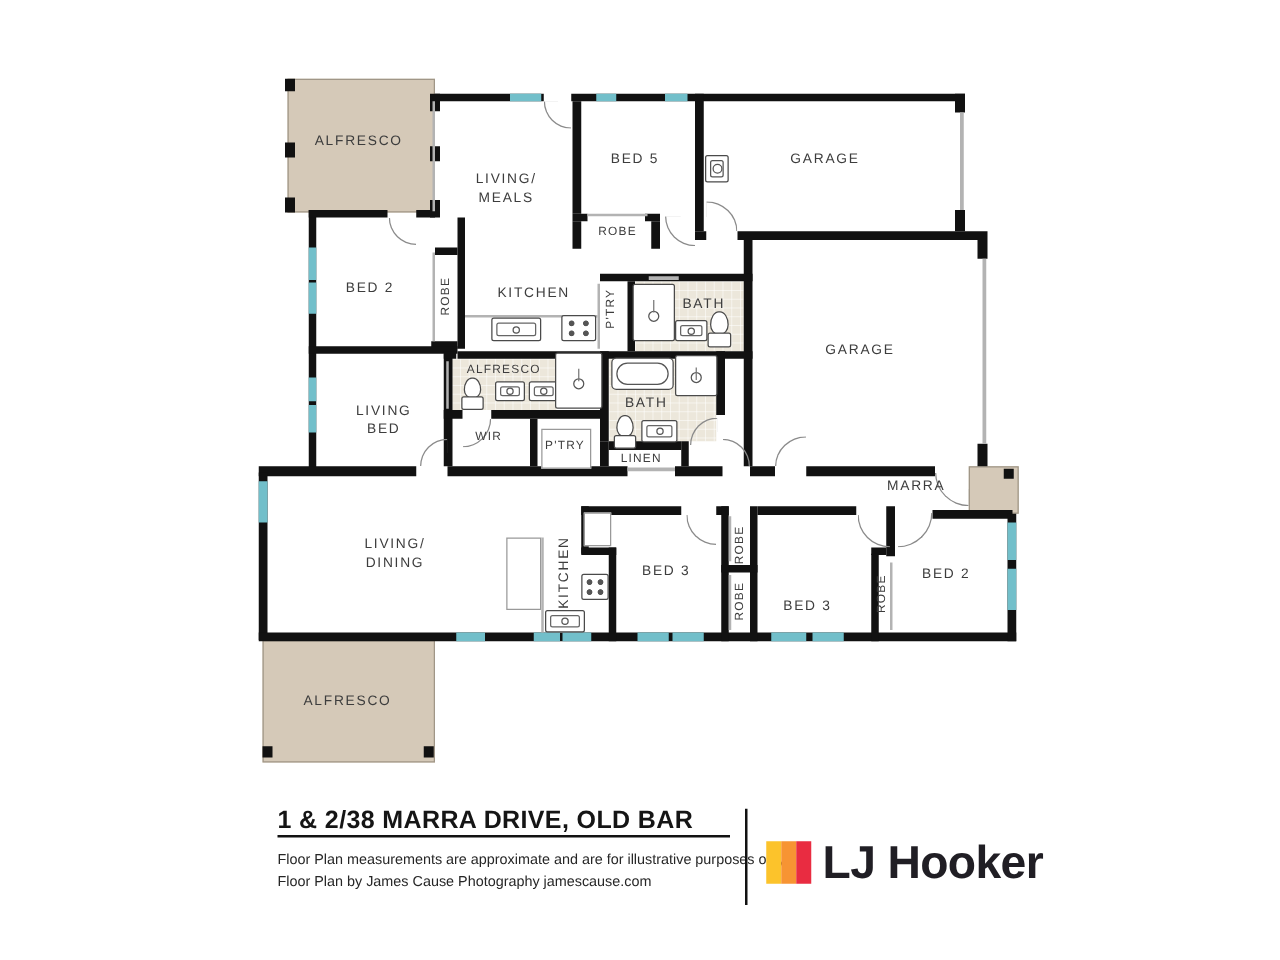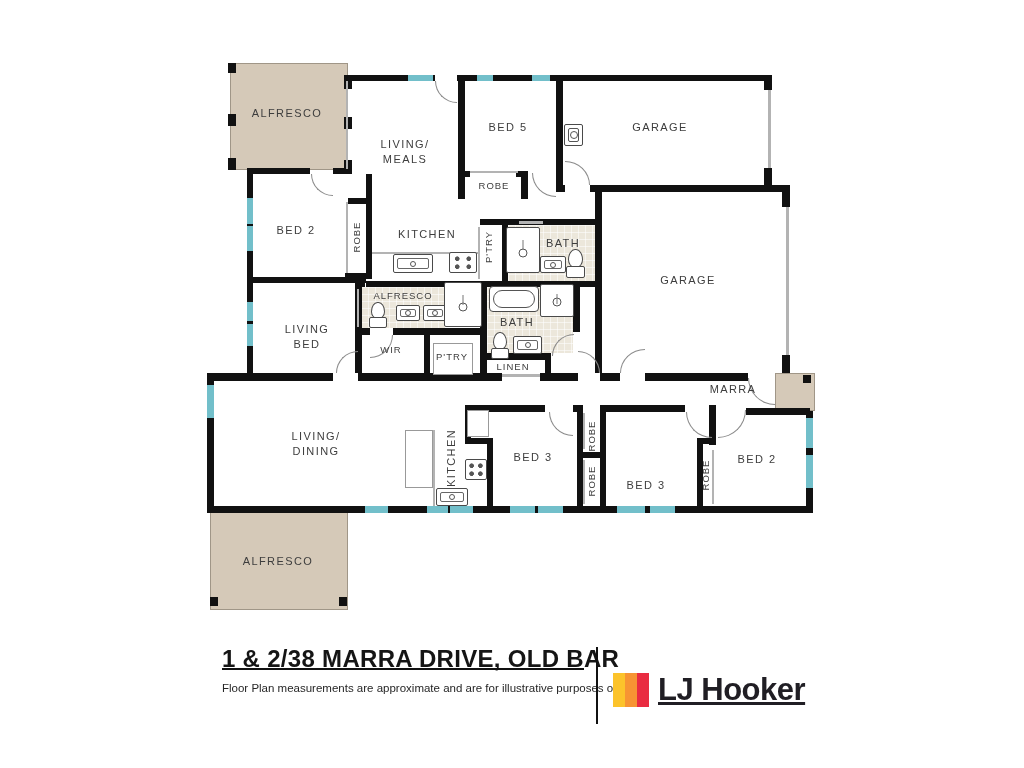--- a/index.html
+++ b/index.html
@@ -43,31 +43,31 @@
   .arc{border:0 solid #8a8a8a;background:transparent;}
   .arc-tr{border-top:1.5px solid #8a8a8a;border-right:1.5px solid #8a8a8a;border-top-right-radius:100% 100%;}
   .arc-tl{border-top:1.5px solid #8a8a8a;border-left:1.5px solid #8a8a8a;border-top-left-radius:100% 100%;}
   .arc-bl{border-bottom:1.5px solid #8a8a8a;border-left:1.5px solid #8a8a8a;border-bottom-left-radius:100% 100%;}
   .arc-br{border-bottom:1.5px solid #8a8a8a;border-right:1.5px solid #8a8a8a;border-bottom-right-radius:100% 100%;}
   .room-label{transform:translate(-50%,-50%);font-size:11px;letter-spacing:1.4px;color:#3d3d3d;
       white-space:pre-line;text-align:center;line-height:1.4;}
   .room-label.rot{transform:translate(-50%,-50%) rotate(-90deg);}
   .room-label.small{font-size:9.5px;letter-spacing:1px;}
   
-  .addr{position:absolute;left:222px;top:645px;font-size:24px;font-weight:bold;color:#151515;
+  .addr{position:absolute;left:222px;top:645px;font-size:20px;font-weight:bold;color:#151515;
         letter-spacing:.3px;}
   .addr-rule{position:absolute;left:222px;top:668px;width:362px;height:2px;background:#111;}
   .disc1{position:absolute;left:222px;top:682px;font-size:11.5px;color:#262626;}
   .disc2{position:absolute;left:222px;top:700px;font-size:11.5px;color:#262626;}
   .vdiv{position:absolute;left:596px;top:647px;width:2px;height:83px;background:#111;}
   .logo{position:absolute;left:613px;top:673px;display:flex;align-items:center;}
   .logo-sq{display:flex;width:36px;height:34px;}
   .logo-sq div{flex:1;}
-  .logo-text{margin-left:9px;font-size:31px;font-weight:bold;color:#201e24;letter-spacing:-.5px;
-             line-height:34px;text-decoration:underline;}
+  .logo-text{margin-left:9px;font-size:37px;font-weight:bold;color:#201e24;letter-spacing:-.5px;
+             line-height:34px;}
 </style>
 </head>
 <body>
 
 <div class="page">
   <div id="floorplan">
       <div class="outdoor" style="left: 230px; top: 63px; width: 118px; height: 107px;"></div>
       <div class="outdoor" style="left: 210px; top: 512px; width: 138px; height: 98px;"></div>
       <div class="outdoor" style="left: 775px; top: 373px; width: 40px; height: 38px;"></div>
       <div class="tile" style="left: 508px; top: 225px; width: 87px; height: 56px;"></div>
@@ -229,20 +229,21 @@
       <div class="room-label rot small" style="left: 592px; top: 481px;">ROBE</div>
       <div class="room-label" style="left: 646px; top: 458px; margin-top: 28px;">BED 3</div>
       <div class="room-label rot small" style="left: 706px; top: 475px;">ROBE</div>
       <div class="room-label" style="left: 757px; top: 460px;">BED 2</div>
       <div class="room-label" style="left: 278px; top: 562px;">ALFRESCO</div>
     </div>
 
   <div class="addr">1 &amp; 2/38 MARRA DRIVE, OLD BAR</div>
   <div class="addr-rule"></div>
   <div class="disc1">Floor Plan measurements are approximate and are for illustrative purposes only.</div>
+  <div class="disc2">Floor Plan by James Cause Photography jamescause.com</div>
   <div class="vdiv"></div>
 
   <div class="logo">
     <div class="logo-sq">
       <div class="stripe" style="background: rgb(252, 195, 43);"></div>
       <div class="stripe" style="background: rgb(247, 148, 51);"></div>
       <div class="stripe" style="background: rgb(233, 44, 65);"></div>
     </div>
     <div class="logo-text">LJ Hooker</div>
   </div>

